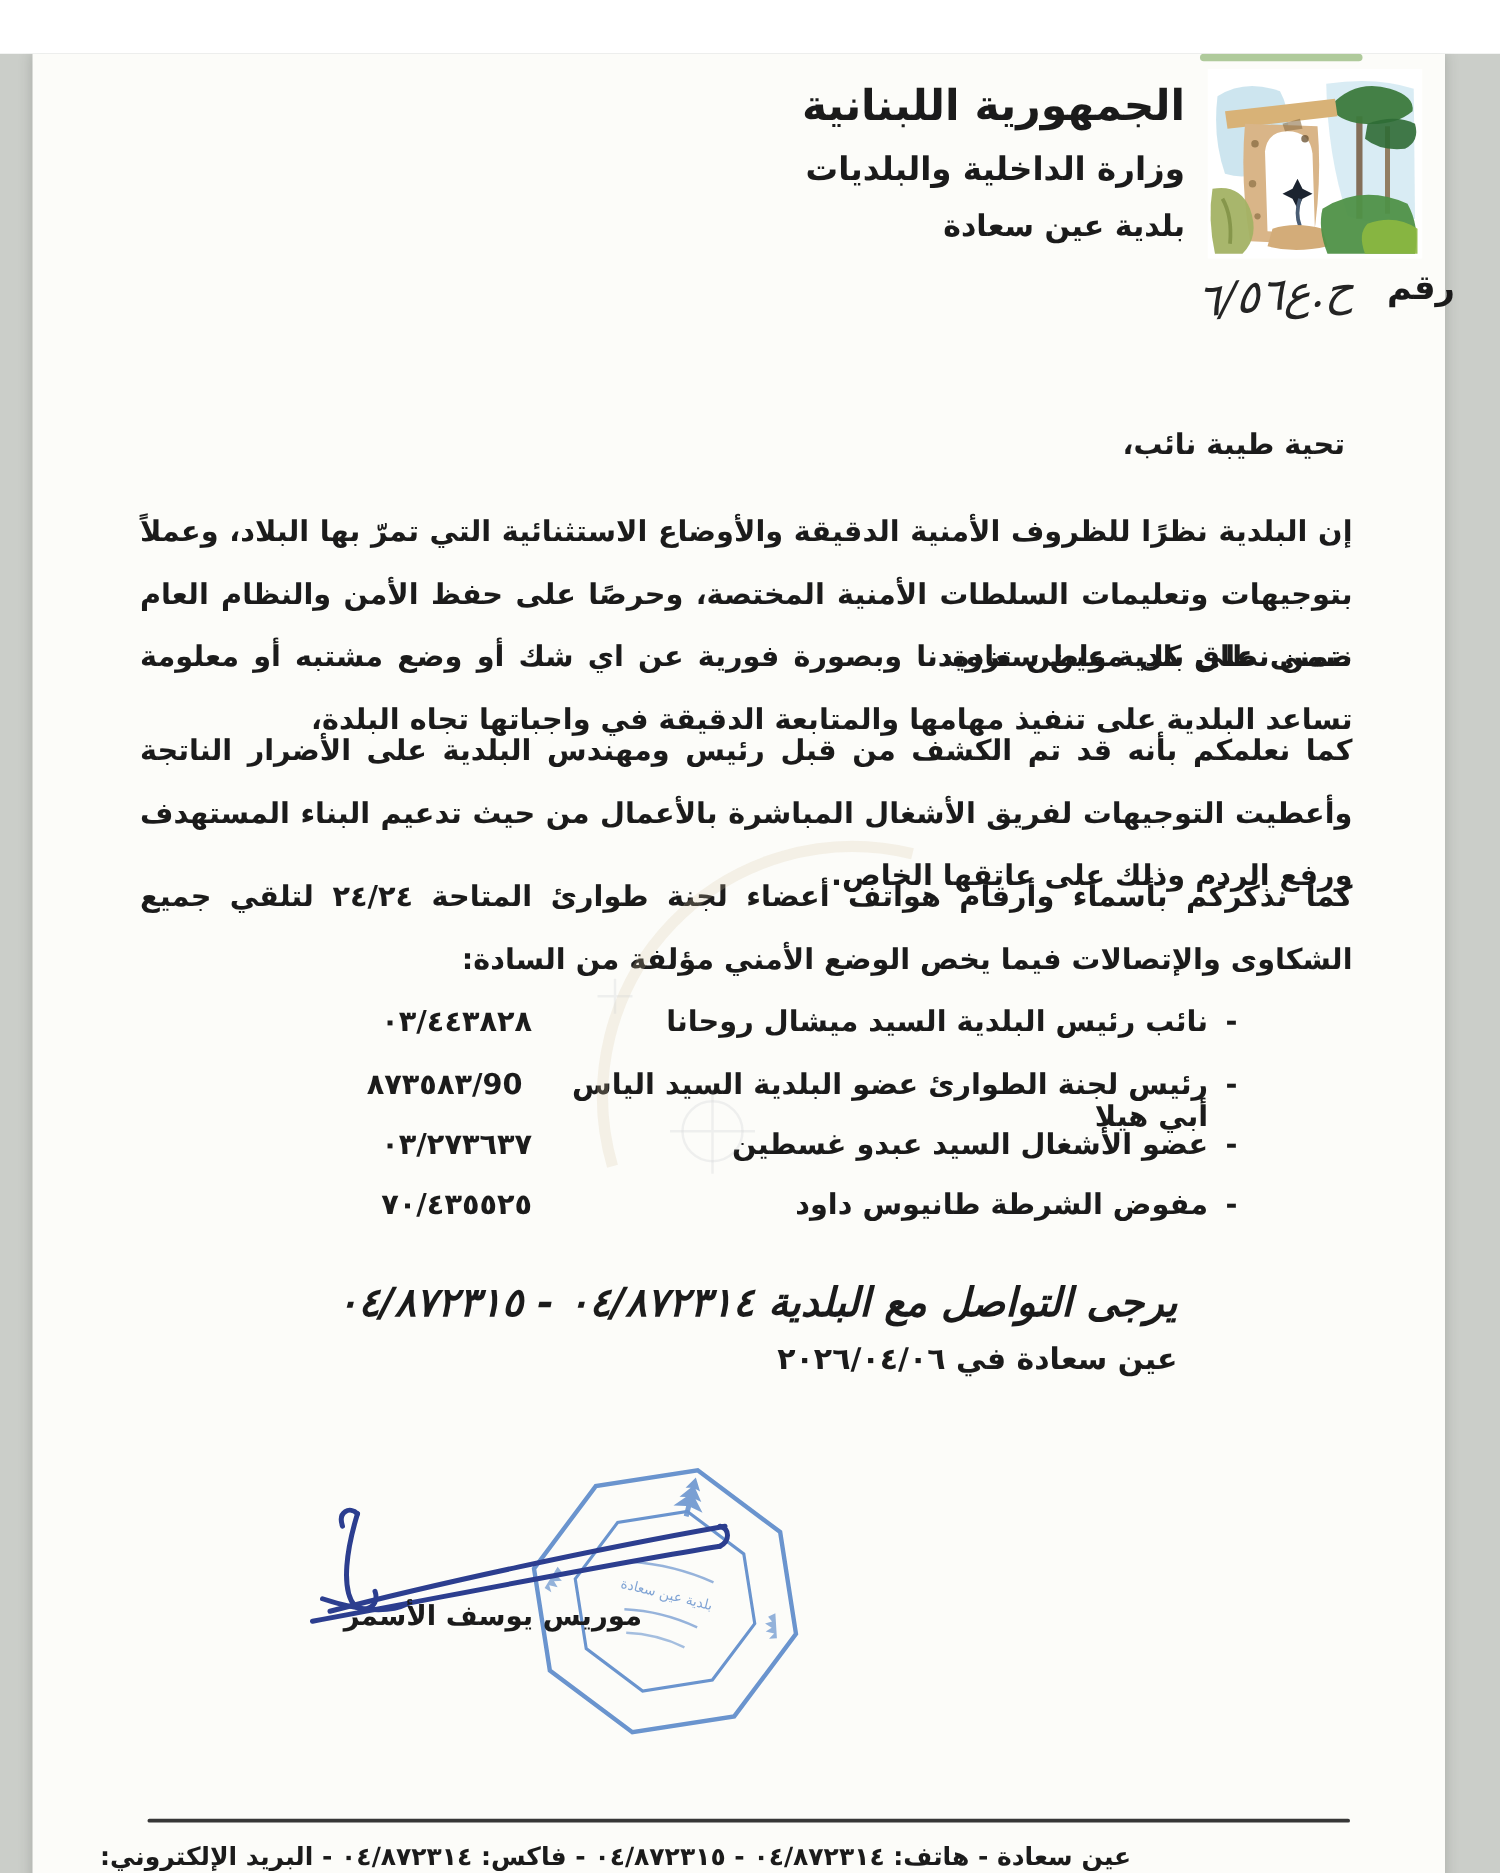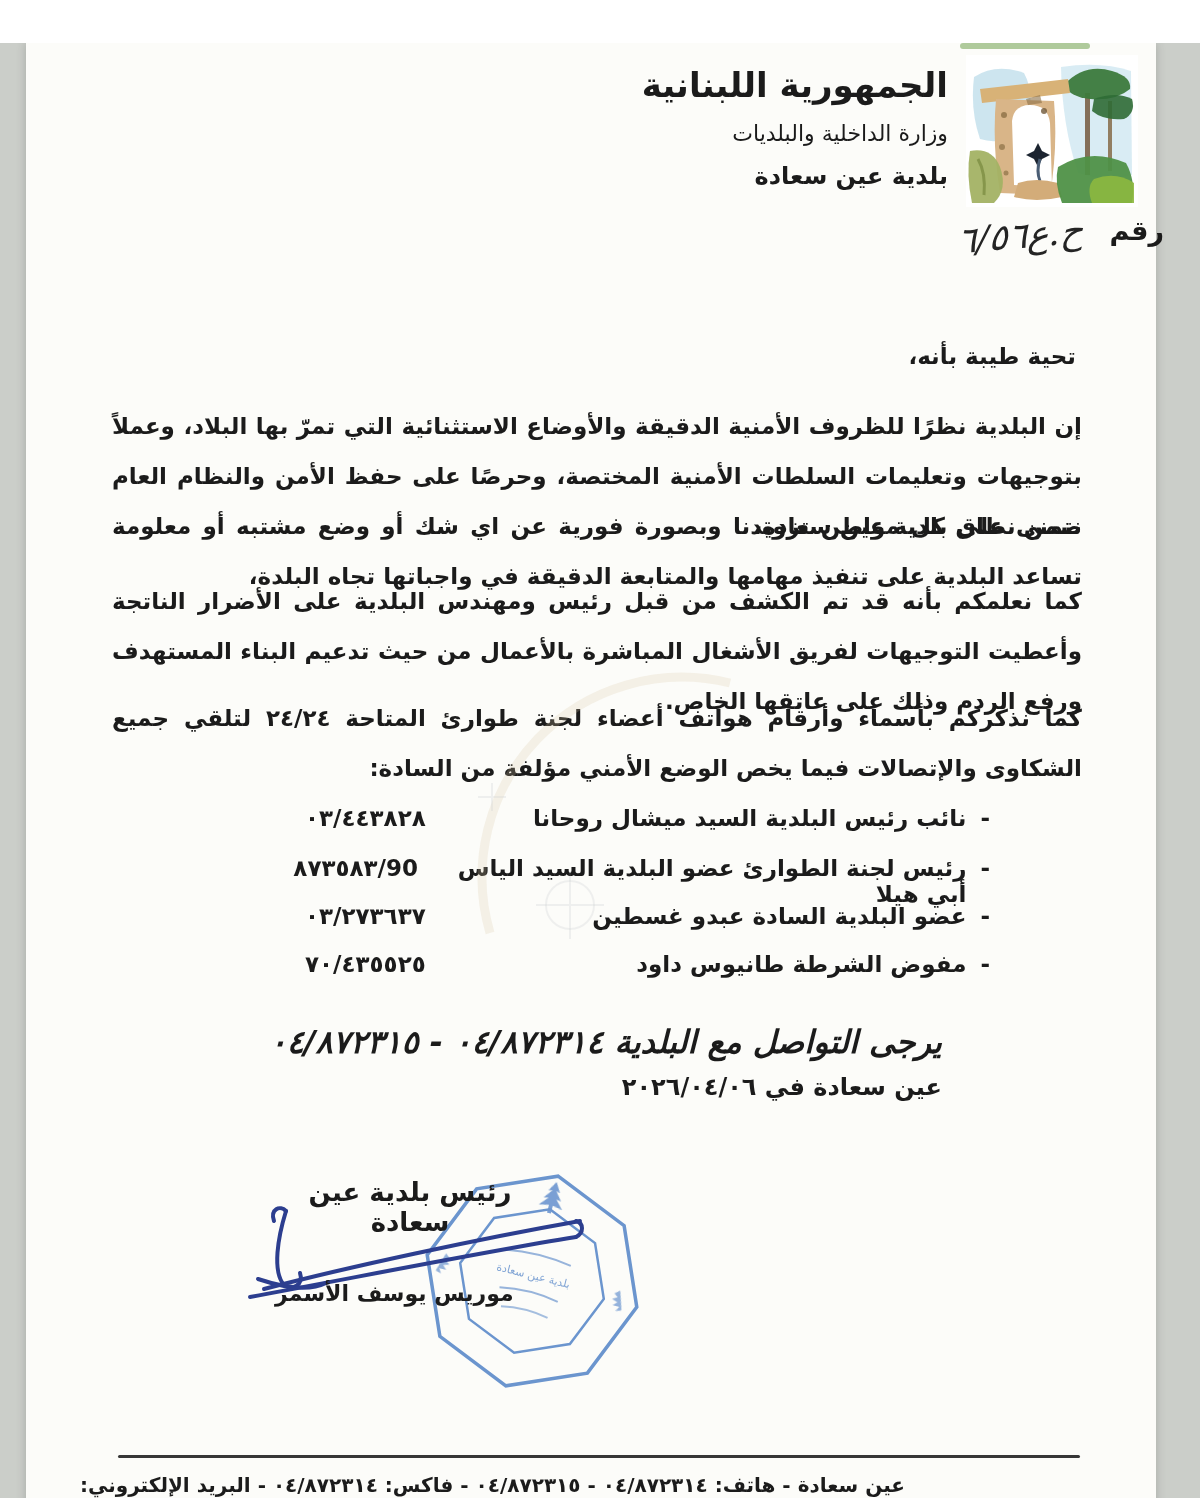--- a/index.html
+++ b/index.html
@@ -11,21 +11,21 @@
   }
   .paper{
     position:absolute;left:26px;right:44px;top:0;bottom:16px;
     background:#fcfcf9;border-radius:0 0 24px 24px;
     box-shadow:0 0 10px rgba(60,65,58,.25);
   }
   .abs{position:absolute;}
   
   .hdr-block{top:22px;right:252px;text-align:right;}
   .hdr-republic{font-size:34px;font-weight:700;letter-spacing:1px;margin-bottom:16px;}
-  .hdr-ministry{font-size:22px;font-weight:400;margin-bottom:16px;}
+  .hdr-ministry{font-size:26px;font-weight:700;margin-bottom:16px;}
   .hdr-muni{font-size:24px;font-weight:600;}
   .logo-box{top:12px;right:62px;width:172px;height:152px;}
   .green-sliver{top:0;right:110px;width:130px;height:6px;background:#6fa04f;opacity:.55;border-radius:3px;}
   .ref-line{top:172px;right:36px;font-size:27px;font-weight:700;display:flex;align-items:flex-start;gap:26px;}
   .ref-value{
     font-size:36px;font-weight:400;font-style:italic;
     transform:rotate(-5deg) skewX(-6deg);letter-spacing:3px;color:#242424;
     font-family:"DejaVu Serif", serif;
   }
   
@@ -110,21 +110,21 @@
     <div class="hdr-republic">الجمهورية اللبنانية</div>
     <div class="hdr-ministry">وزارة الداخلية والبلديات</div>
     <div class="hdr-muni">بلدية عين سعادة</div>
   </div>
 
   <div class="abs ref-line">
     <span>رقم</span>
     <span class="ref-value">ح.ع٦/٥٦</span>
   </div>
 
-  <div class="abs greeting">تحية طيبة بأنه،</div>
+  <div class="abs greeting">تحية طيبة نائب،</div>
 
   <div class="abs para p1">إن البلدية نظرًا للظروف الأمنية الدقيقة والأوضاع الاستثنائية التي تمرّ بها البلاد، وعملاً بتوجيهات وتعليمات السلطات الأمنية المختصة، وحرصًا على حفظ الأمن والنظام العام ضمن نطاق بلدية عين سعادة،</div>
   <div class="abs para p3">كما نعلمكم بأنه قد تم الكشف من قبل رئيس ومهندس البلدية على الأضرار الناتجة وأعطيت التوجيهات لفريق الأشغال المباشرة بالأعمال من حيث تدعيم البناء المستهدف ورفع الردم وذلك على عاتقها الخاص.</div>
   <div class="abs para p2">نتمنى على كل مواطن تزويدنا وبصورة فورية عن اي شك أو وضع مشتبه أو معلومة تساعد البلدية على تنفيذ مهامها والمتابعة الدقيقة في واجباتها تجاه البلدة،</div>
   <div class="abs para p4">كما نذكركم بأسماء وأرقام هواتف أعضاء لجنة طوارئ المتاحة ٢٤/٢٤ لتلقي جميع الشكاوى والإتصالات فيما يخص الوضع الأمني مؤلفة من السادة:</div>
 
   <div class="abs member-row m1">
     <span class="member-name">
       <span>-</span>
       <span>نائب رئيس البلدية السيد ميشال روحانا</span>
@@ -134,21 +134,21 @@
   <div class="abs member-row m2">
     <span class="member-name">
       <span>-</span>
       <span>رئيس لجنة الطوارئ عضو البلدية السيد الياس أبي هيلا</span>
     </span>
     <span class="member-phone">90/٨٧٣٥٨٣</span>
   </div>
   <div class="abs member-row m3">
     <span class="member-name">
       <span>-</span>
-      <span>عضو البلدية السادة عبدو غسطين</span>
+      <span>عضو الأشغال السيد عبدو غسطين</span>
     </span>
     <span class="member-phone">٠٣/٢٧٣٦٣٧</span>
   </div>
   <div class="abs member-row m4">
     <span class="member-name">
       <span>-</span>
       <span>مفوض الشرطة طانيوس داود</span>
     </span>
     <span class="member-phone">٧٠/٤٣٥٥٢٥</span>
   </div>
@@ -185,19 +185,18 @@
     <g stroke="#2c3e8f" stroke-width="4" fill="none" stroke-linecap="round">
       <path d="M58 18 C 50 44, 44 78, 56 92 C 64 98, 76 92, 72 80"></path>
       <path d="M58 18 C 52 12, 42 16, 46 28"></path>
       <path d="M30 86 C 60 96, 82 98, 98 90"></path>
       <path d="M36 96 C 120 74, 250 46, 352 28"></path>
       <path d="M22 104 C 130 84, 260 58, 348 44"></path>
       <path d="M348 28 C 356 30, 356 40, 348 44"></path>
     </g>
   </svg>
 
-  <div class="abs sig-role">رئيس بلدية عين سعادة</div>
   <div class="abs sig-name">موريس يوسف الأسمر</div>
 
   <div class="abs footer-rule"></div>
   <div class="abs footer-text">عين سعادة - هاتف: ٠٤/٨٧٢٣١٤ - ٠٤/٨٧٢٣١٥ - فاكس: ٠٤/٨٧٢٣١٤ - البريد الإلكتروني: info@ainsaade.gov.lb</div>
   <div class="abs bottom-strip"></div>
 </div>
 
 </body></html>

